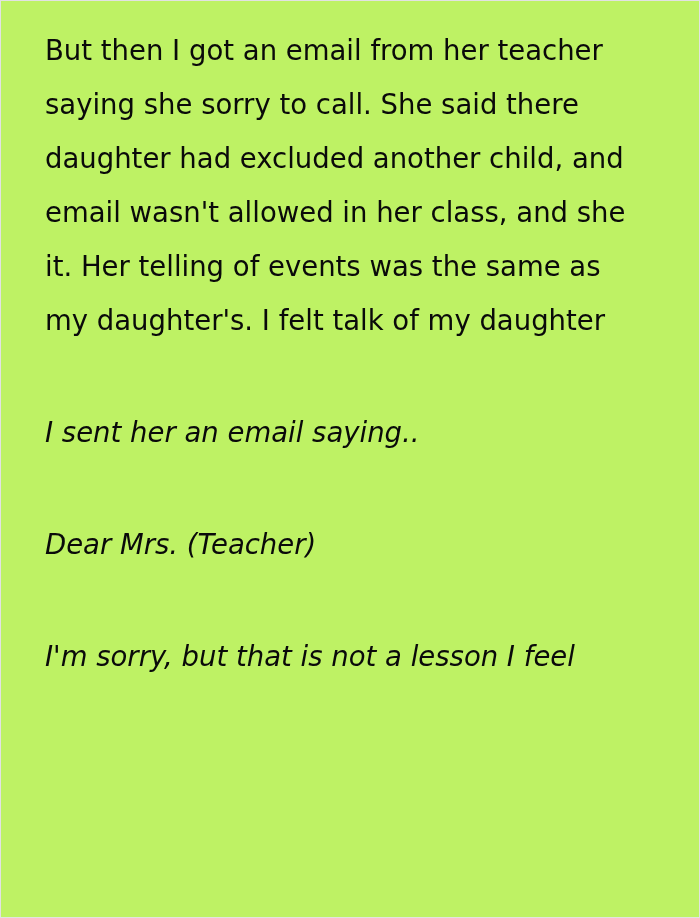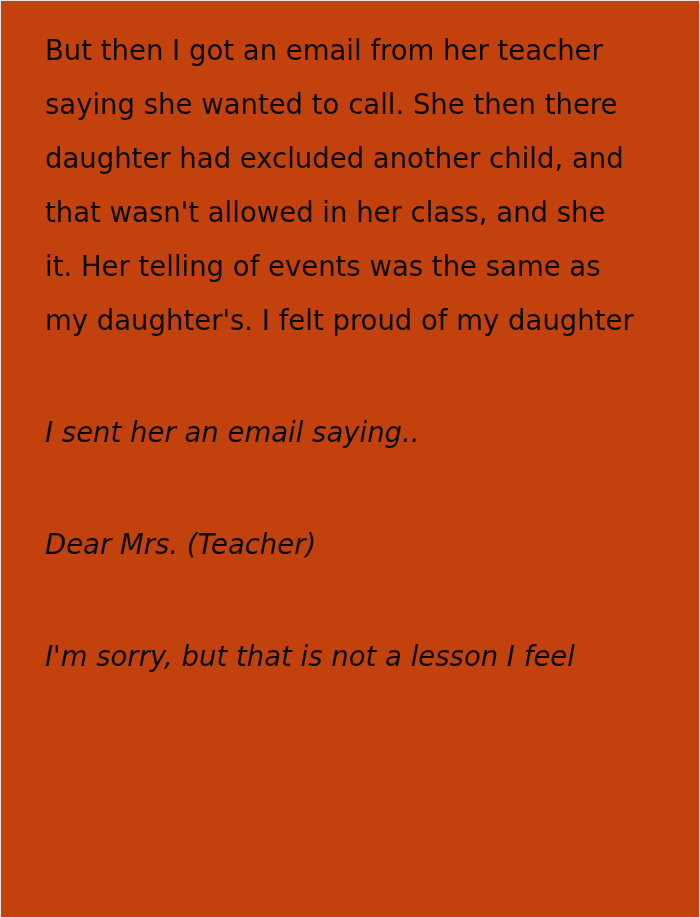--- a/index.html
+++ b/index.html
@@ -10,21 +10,21 @@
       width: 700px;
       height: 918px;
       background: #f9f9f9;
       overflow: hidden;
     }
     .card {
       position: relative;
       box-sizing: border-box;
       width: 700px;
       height: 918px;
-      background: #c2410c;
+      background: #bef264;
       border: 1px solid #e2e2e2;
     }
     .text-block {
       position: absolute;
       left: 44px;
       top: 22px;
       width: 640px;
       font-family: "DejaVu Sans", sans-serif;
       font-size: 27.5px;
       line-height: 54px;
@@ -45,25 +45,25 @@
     }
   </style>
 </head>
 <body>
 
 <div class="card">
   <div class="text-block">
 
     <p class="para">
       <span class="line">But then I got an email from her teacher</span>
-      <span class="line">saying she wanted to call. She then there</span>
+      <span class="line">saying she sorry to call. She said there</span>
       <span class="line">daughter had excluded another child, and</span>
-      <span class="line">that wasn't allowed in her class, and she</span>
+      <span class="line">email wasn't allowed in her class, and she</span>
       <span class="line">it. Her telling of events was the same as</span>
-      <span class="line">my daughter's. I felt proud of my daughter</span>
+      <span class="line">my daughter's. I felt talk of my daughter</span>
     </p>
 
     <p class="para">
       <span class="line">I sent her an email saying..</span>
     </p>
 
     <p class="para">
       <span class="line">Dear Mrs. (Teacher)</span>
     </p>
 

